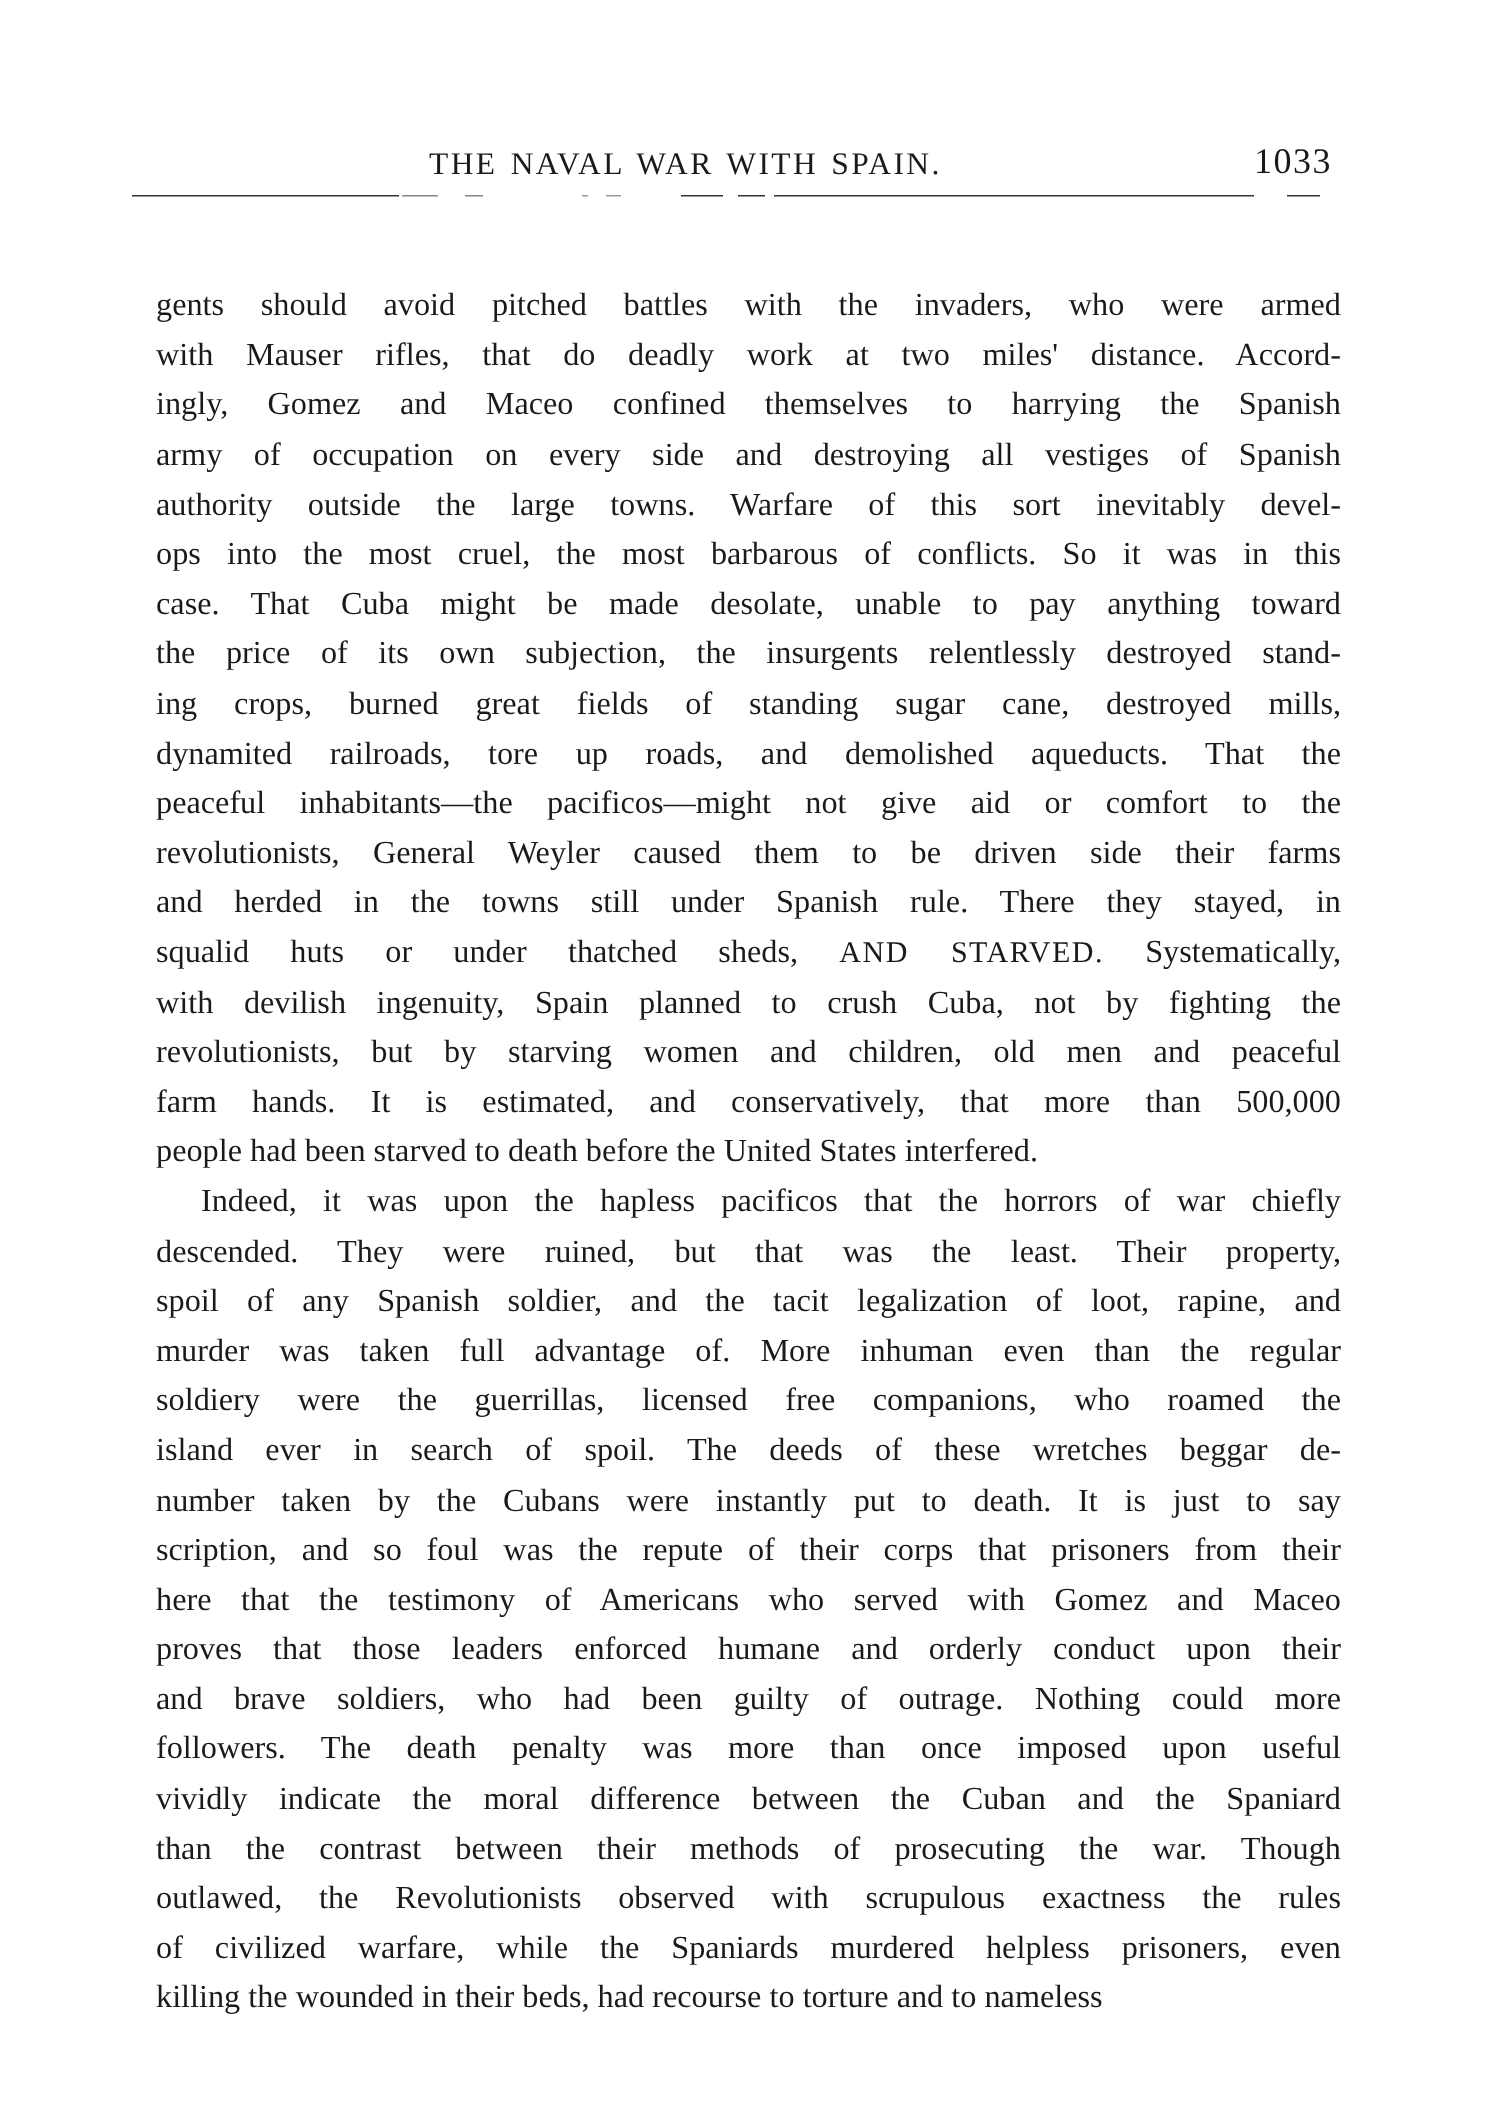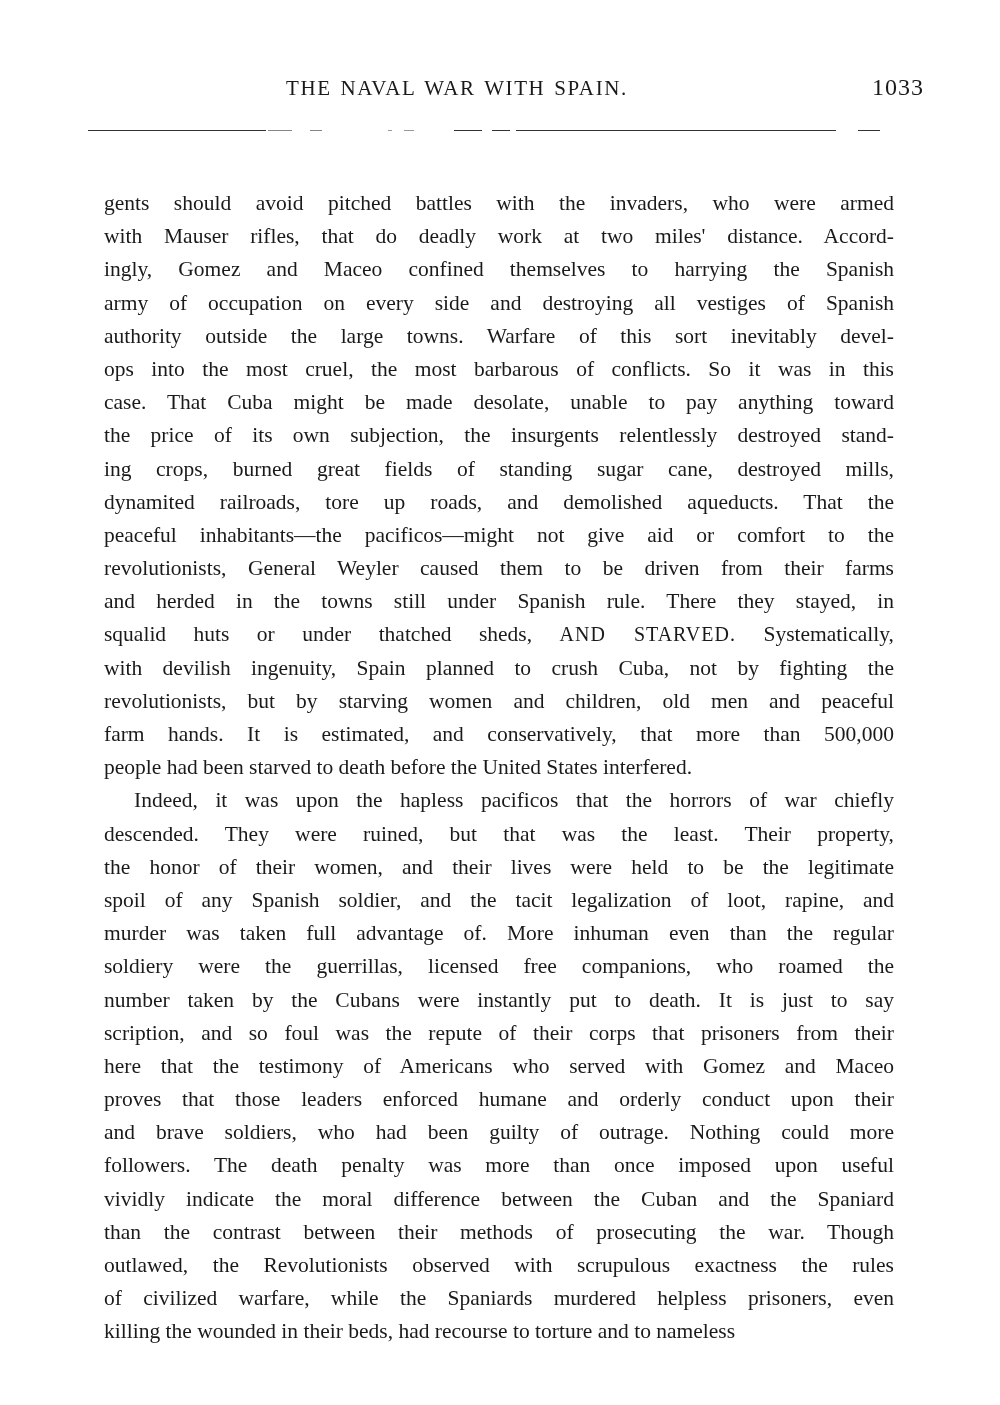--- a/index.html
+++ b/index.html
@@ -1,19 +1,19 @@
 <!DOCTYPE html>
 <html><head>
 <meta charset="utf-8">
 <style>
   html, body { margin: 0; padding: 0; background: #ffffff; }
   body { width: 1000px; height: 1405px; position: relative; overflow: hidden; color: #1a1a1a; font-family: "Liberation Serif", "DejaVu Serif", serif; }
-  .header { position: absolute; top: 76px; left: 0; width: 853px; height: 34px; }
+  .header { position: absolute; top: 97px; left: 0; width: 853px; height: 34px; }
   .running-title { position: absolute; left: 286px; top: 0; font-size: 21px; letter-spacing: 1.6px; word-spacing: 2px; white-space: nowrap; }
-  .page-number { position: absolute; left: 836px; top: -2px; font-size: 24px; letter-spacing: 1px; margin-left: 36px; }
+  .page-number { position: absolute; left: 836px; top: -2px; font-size: 24px; letter-spacing: 1px; }
   .rule { position: absolute; top: 130px; left: 88px; width: 796px; height: 1px; }
   .rule span { position: absolute; top: 0; height: 1px; background: #333; }
   .body { position: absolute; top: 147px; left: 104px; width: 790px; margin-top: 40px; }
   .line { display: block; height: 33.2px; line-height: 33.2px; font-size: 21.5px; white-space: nowrap; text-align: justify; text-align-last: justify; }
   .line.last { text-align-last: left; }
   .line.indent { padding-left: 30px; }
   .sc { font-variant: small-caps; font-size: 20px; letter-spacing: 1px; }
 </style>
 </head>
 <body>
@@ -41,35 +41,35 @@
       <span class="line">with Mauser rifles, that do deadly work at two miles' distance. Accord-</span>
       <span class="line">ingly, Gomez and Maceo confined themselves to harrying the Spanish</span>
       <span class="line">army of occupation on every side and destroying all vestiges of Spanish</span>
       <span class="line">authority outside the large towns. Warfare of this sort inevitably devel-</span>
       <span class="line">ops into the most cruel, the most barbarous of conflicts. So it was in this</span>
       <span class="line">case. That Cuba might be made desolate, unable to pay anything toward</span>
       <span class="line">the price of its own subjection, the insurgents relentlessly destroyed stand-</span>
       <span class="line">ing crops, burned great fields of standing sugar cane, destroyed mills,</span>
       <span class="line">dynamited railroads, tore up roads, and demolished aqueducts. That the</span>
       <span class="line">peaceful inhabitants—the pacificos—might not give aid or comfort to the</span>
-      <span class="line">revolutionists, General Weyler caused them to be driven from their farms</span>
+      <span class="line">revolutionists, General Weyler caused them to be driven side their farms</span>
       <span class="line">and herded in the towns still under Spanish rule. There they stayed, in</span>
       <span class="line"><span>squalid huts or under thatched sheds, </span><span class="sc">AND STARVED.</span><span> Systematically,</span></span>
       <span class="line">with devilish ingenuity, Spain planned to crush Cuba, not by fighting the</span>
       <span class="line">revolutionists, but by starving women and children, old men and peaceful</span>
       <span class="line">farm hands. It is estimated, and conservatively, that more than 500,000</span>
       <span class="line last">people had been starved to death before the United States interfered.</span>
     </div>
     <div>
       <span class="line indent">Indeed, it was upon the hapless pacificos that the horrors of war chiefly</span>
       <span class="line">descended. They were ruined, but that was the least. Their property,</span>
-      <span class="line">the honor of their women, and their lives were held to be the legitimate</span>
       <span class="line">spoil of any Spanish soldier, and the tacit legalization of loot, rapine, and</span>
       <span class="line">murder was taken full advantage of. More inhuman even than the regular</span>
       <span class="line">soldiery were the guerrillas, licensed free companions, who roamed the</span>
+      <span class="line">island ever in search of spoil. The deeds of these wretches beggar de-</span>
       <span class="line">number taken by the Cubans were instantly put to death. It is just to say</span>
       <span class="line">scription, and so foul was the repute of their corps that prisoners from their</span>
       <span class="line">here that the testimony of Americans who served with Gomez and Maceo</span>
       <span class="line">proves that those leaders enforced humane and orderly conduct upon their</span>
       <span class="line">and brave soldiers, who had been guilty of outrage. Nothing could more</span>
       <span class="line">followers. The death penalty was more than once imposed upon useful</span>
       <span class="line">vividly indicate the moral difference between the Cuban and the Spaniard</span>
       <span class="line">than the contrast between their methods of prosecuting the war. Though</span>
       <span class="line">outlawed, the Revolutionists observed with scrupulous exactness the rules</span>
       <span class="line">of civilized warfare, while the Spaniards murdered helpless prisoners, even</span>

